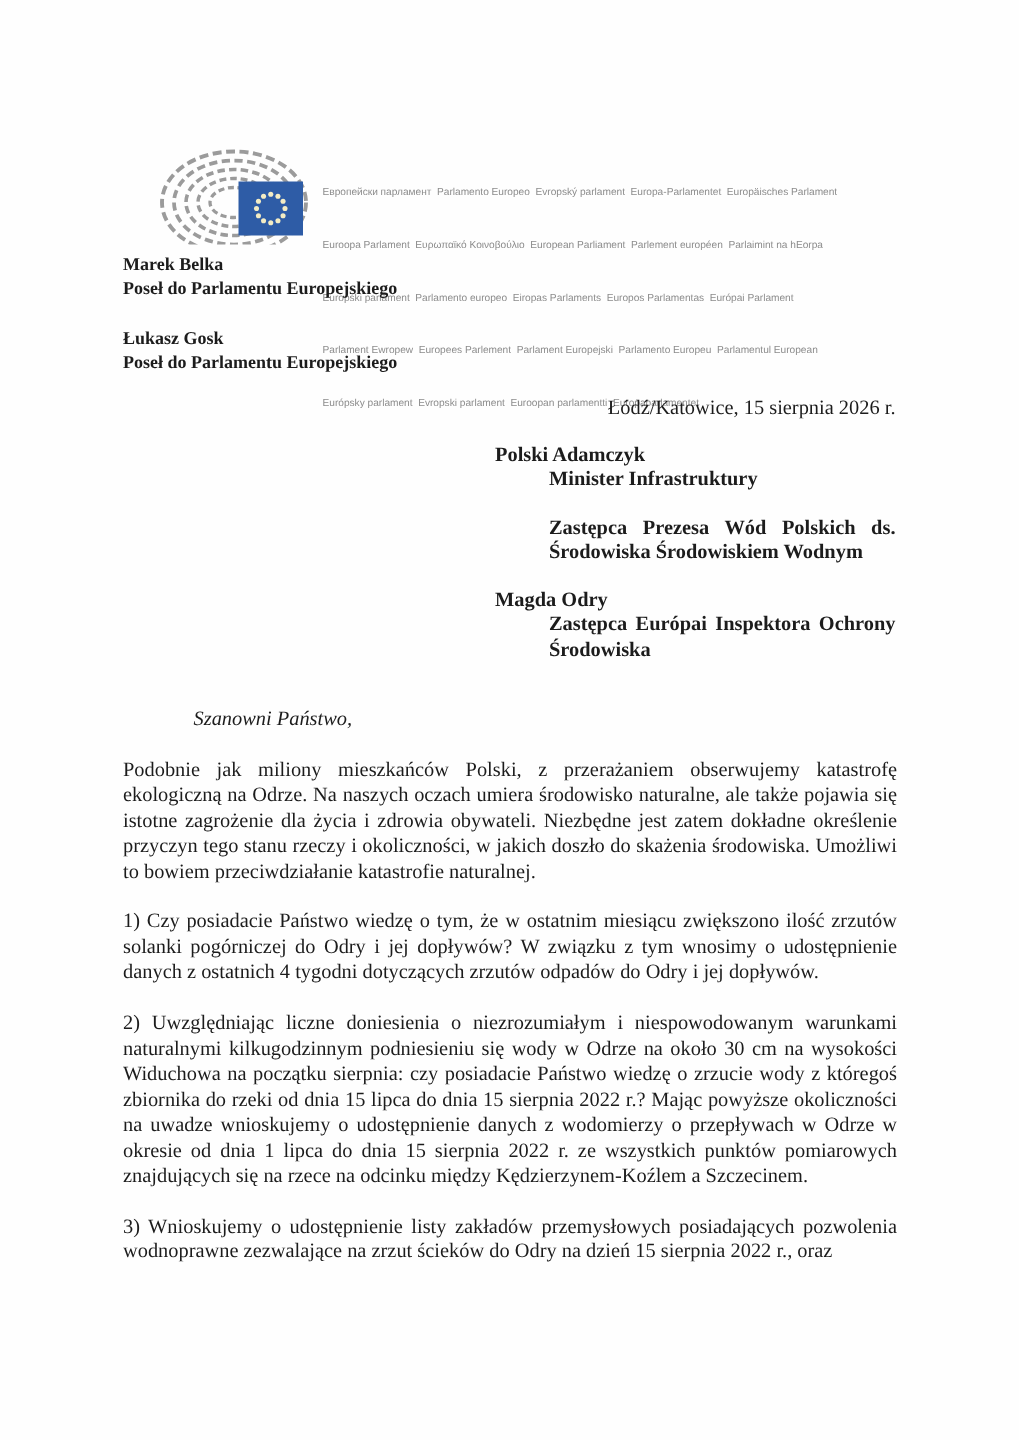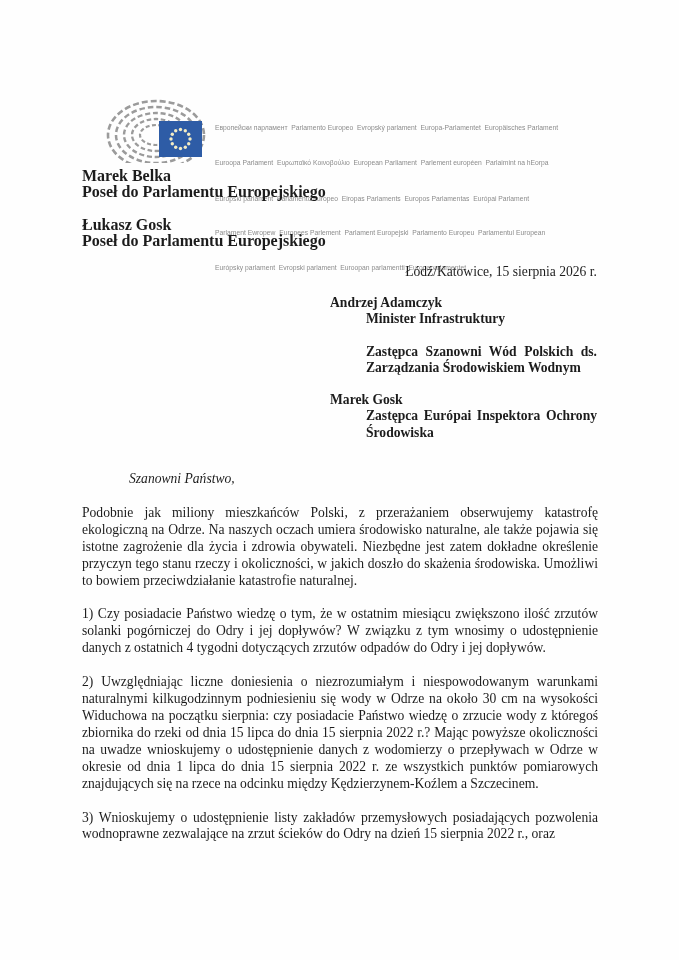--- a/index.html
+++ b/index.html
@@ -41,21 +41,21 @@
     transform: scale(0.72);
     transform-origin: left top;
     white-space: pre;
   }
 
   
   .senders {
     position: absolute;
     left: 82px;
     top: 168px;
-    font-size: 16px;
+    font-size: 12px;
     font-weight: bold;
     line-height: 16.3px;
   }
   .sender { margin-bottom: 16px; }
 
   
   .dateline {
     position: absolute;
     right: 82px;
     top: 264px;
@@ -140,28 +140,28 @@
     <div class="sender">
       <div>Łukasz Gosk</div>
       <div>Poseł do Parlamentu Europejskiego</div>
     </div>
   </div>
 
   <div class="dateline">Łódź/Katowice, 15 sierpnia 2026 r.</div>
 
   <div class="recipients">
     <div class="recipient">
-      <div>Andrzej Adamczyk</div>
+      <div>Polski Adamczyk</div>
       <div class="r-title">Minister Infrastruktury</div>
     </div>
     <div class="recipient">
-      <div class="r-title">Zastępca Szanowni Wód Polskich ds. Zarządzania Środowiskiem Wodnym</div>
+      <div class="r-title">Zastępca Prezesa Wód Polskich ds. Środowiska Środowiskiem Wodnym</div>
     </div>
     <div class="recipient">
-      <div>Marek Gosk</div>
+      <div>Magda Odry</div>
       <div class="r-title">Zastępca Európai Inspektora Ochrony Środowiska</div>
     </div>
   </div>
 
   <div class="letter-body">
     <p class="salutation">Szanowni Państwo,</p>
     <p>Podobnie jak miliony mieszkańców Polski, z przerażaniem obserwujemy katastrofę ekologiczną na Odrze. Na naszych oczach umiera środowisko naturalne, ale także pojawia się istotne zagrożenie dla życia i zdrowia obywateli. Niezbędne jest zatem dokładne określenie przyczyn tego stanu rzeczy i okoliczności, w jakich doszło do skażenia środowiska. Umożliwi to bowiem przeciwdziałanie katastrofie naturalnej.</p>
     <p>1) Czy posiadacie Państwo wiedzę o tym, że w ostatnim miesiącu zwiększono ilość zrzutów solanki pogórniczej do Odry i jej dopływów? W związku z tym wnosimy o udostępnienie danych z ostatnich 4 tygodni dotyczących zrzutów odpadów do Odry i jej dopływów.</p>
     <p>2) Uwzględniając liczne doniesienia o niezrozumiałym i niespowodowanym warunkami naturalnymi kilkugodzinnym podniesieniu się wody w Odrze na około 30 cm na wysokości Widuchowa na początku sierpnia: czy posiadacie Państwo wiedzę o zrzucie wody z któregoś zbiornika do rzeki od dnia 15 lipca do dnia 15 sierpnia 2022 r.? Mając powyższe okoliczności na uwadze wnioskujemy o udostępnienie danych z wodomierzy o przepływach w Odrze w okresie od dnia 1 lipca do dnia 15 sierpnia 2022 r. ze wszystkich punktów pomiarowych znajdujących się na rzece na odcinku między Kędzierzynem-Koźlem a Szczecinem.</p>
     <p>3) Wnioskujemy o udostępnienie listy zakładów przemysłowych posiadających pozwolenia wodnoprawne zezwalające na zrzut ścieków do Odry na dzień 15 sierpnia 2022 r., oraz</p>

